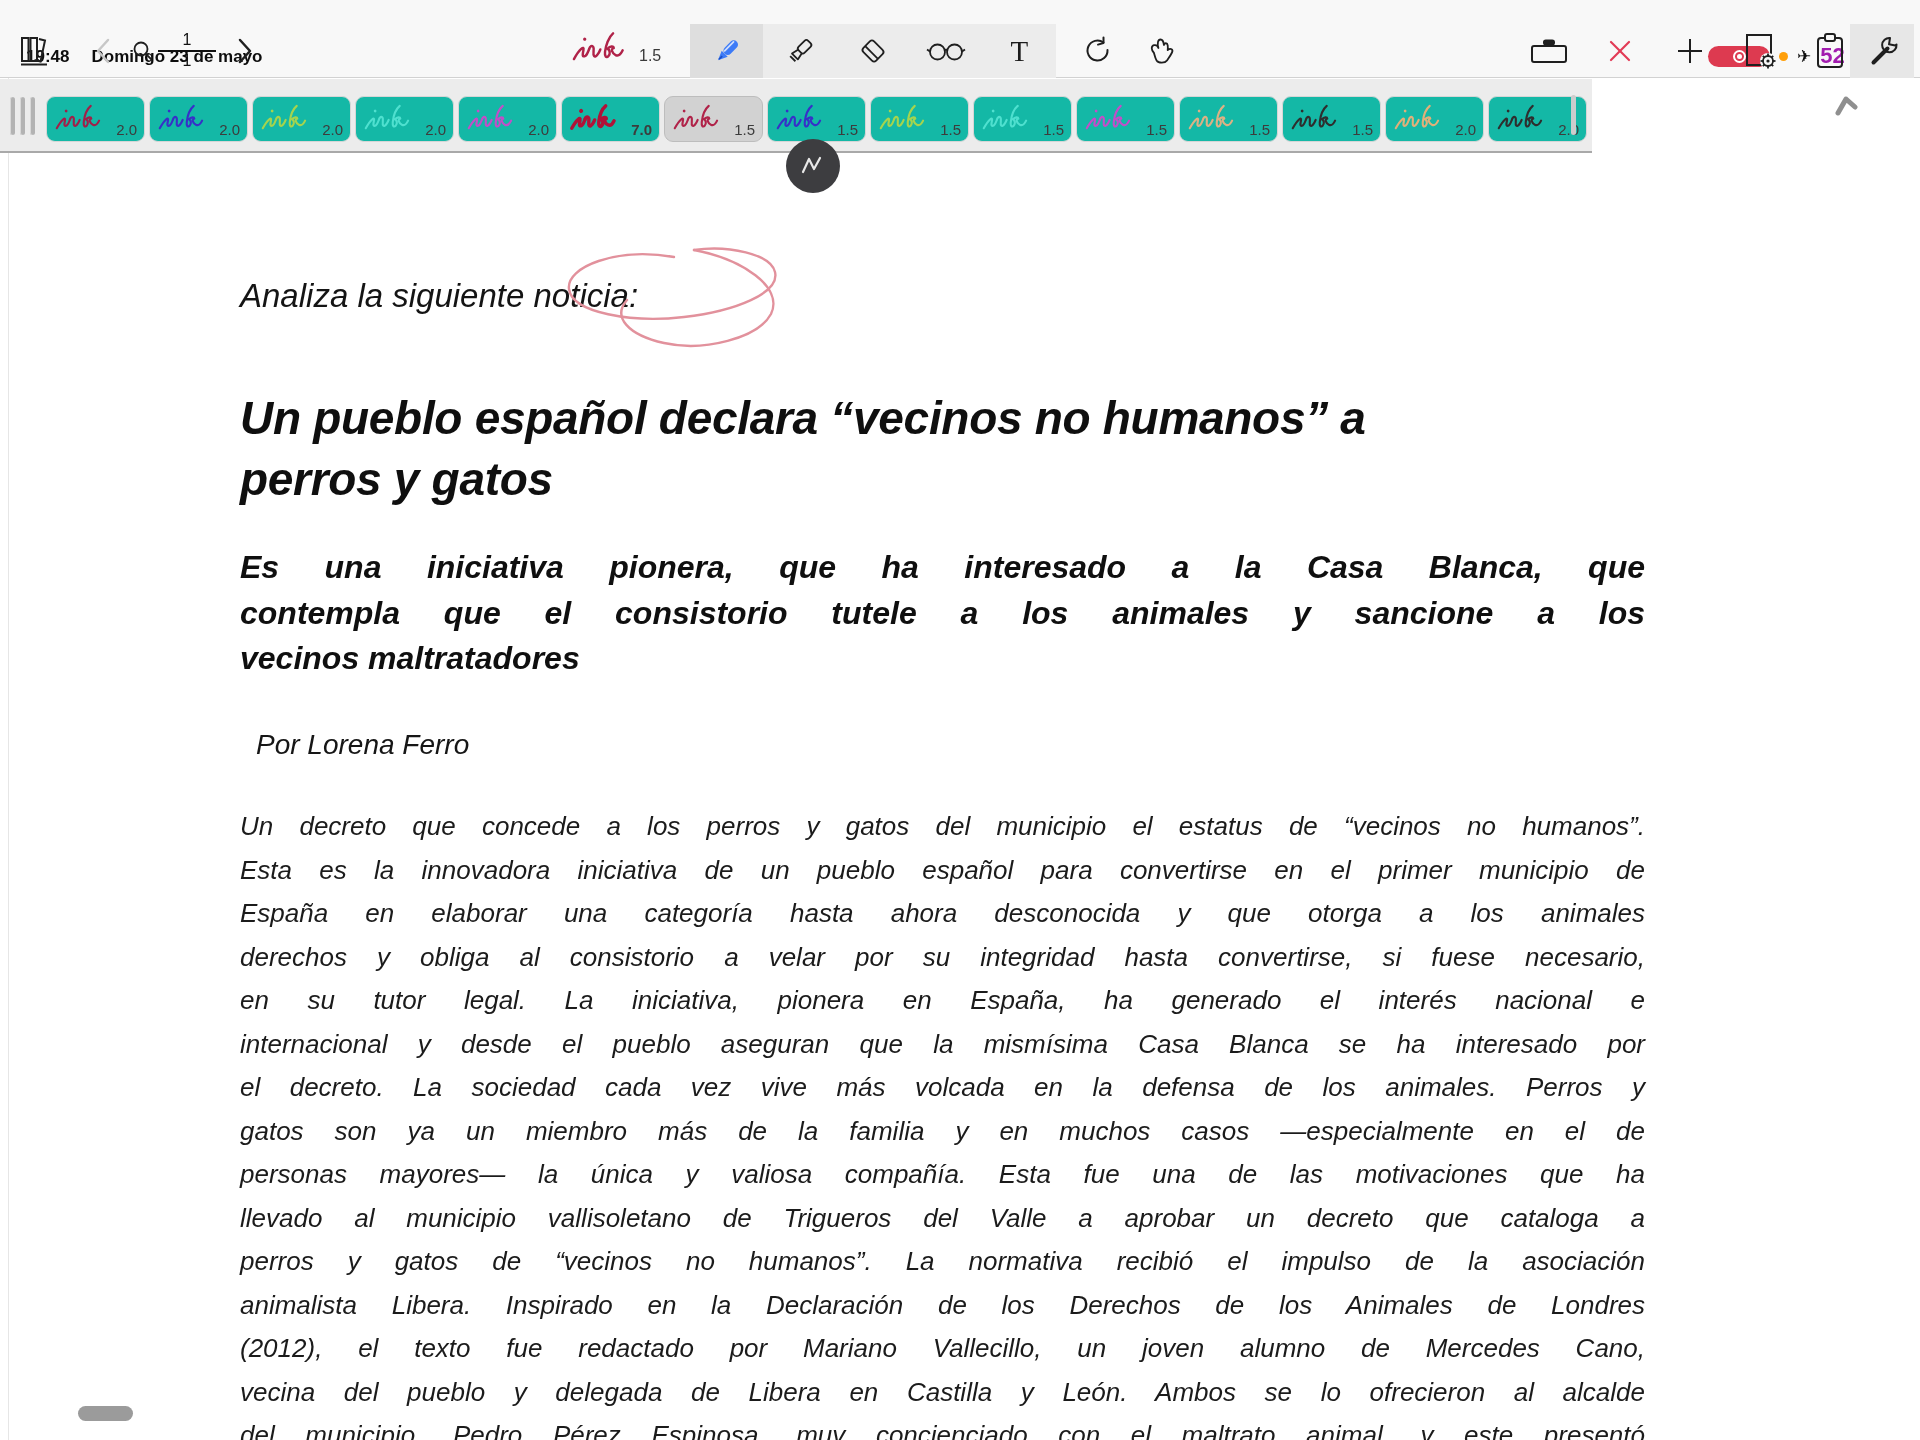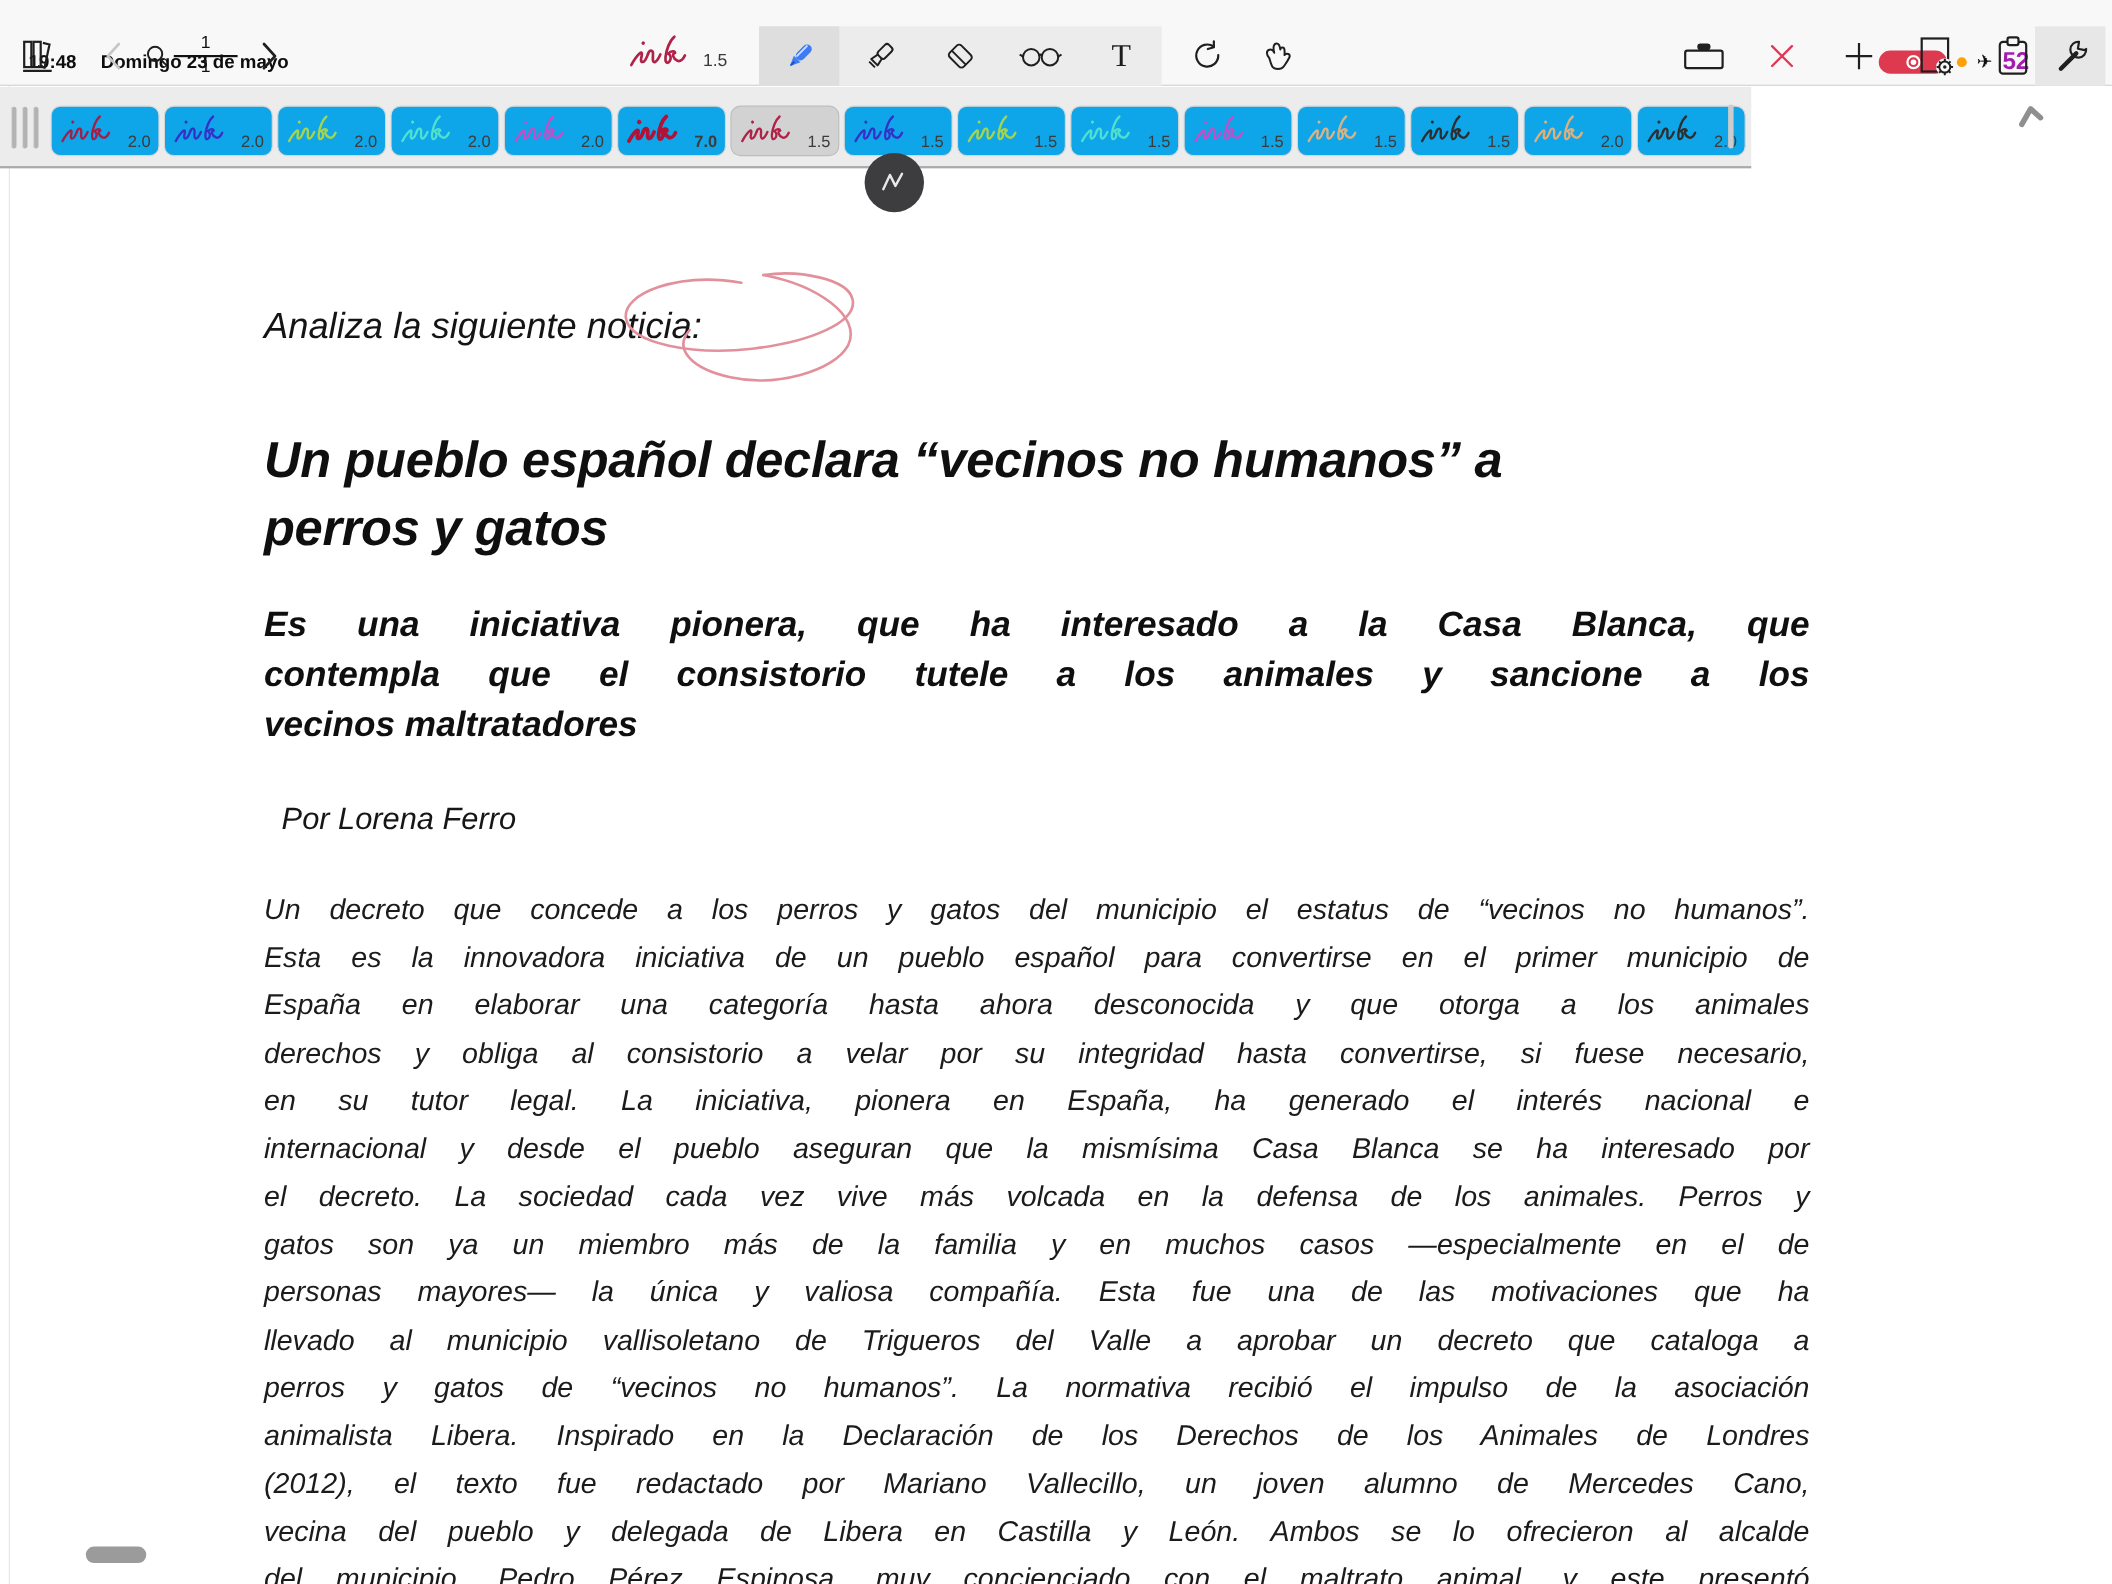--- a/index.html
+++ b/index.html
@@ -51,21 +51,21 @@
   .right-tools { position:absolute; top:0; left:0; width:100%; height:54px; }
   .wrench-bg { position:absolute; left:1850px; top:0; width:64px; height:54px; background:#e7e7e7; }
 
   
   .pen-strip { position:absolute; top:79px; left:0; width:1592px; height:74px;
     background:#ececec; border-bottom:2px solid #a9a9a9; z-index:20; }
   .grip { position:absolute; left:10px; top:18px; display:flex; gap:5px; cursor:grab; }
   .grip span { width:5px; height:38px; background:#b3b3b3; border-radius:2.5px;
     box-shadow: inset 1px 0 0 #d9d9d9; }
   .pen-tabs { position:absolute; left:46px; top:17px; display:flex; gap:4px; }
-  .pen-tab { position:relative; width:99px; height:46px; background:#0ea5e9;
+  .pen-tab { position:relative; width:99px; height:46px; background:#14b8a6;
     border:1px solid #d6d6d6; border-radius:9px; cursor:pointer; }
   .pen-tab.selected { background:#d2d2d2; border-color:#bdbdbd; }
   .pen-tab .ink-svg { position:absolute; left:5px; top:6px; }
   .pen-size { position:absolute; right:7px; bottom:3px; font-size:15px; color:#3c3c3c; }
   .strip-scroll { position:absolute; left:1571px; top:16px; width:5px; height:40px;
     background:#cccccc; border-radius:3px; }
   .corner-mark { position:absolute; left:1835px; top:96px; z-index:21; }
 
   .pull-tab { position:absolute; left:786px; top:139px; width:54px; height:54px;
     border-radius:50%; background:#3d3d40; z-index:25; display:flex; align-items:center;

